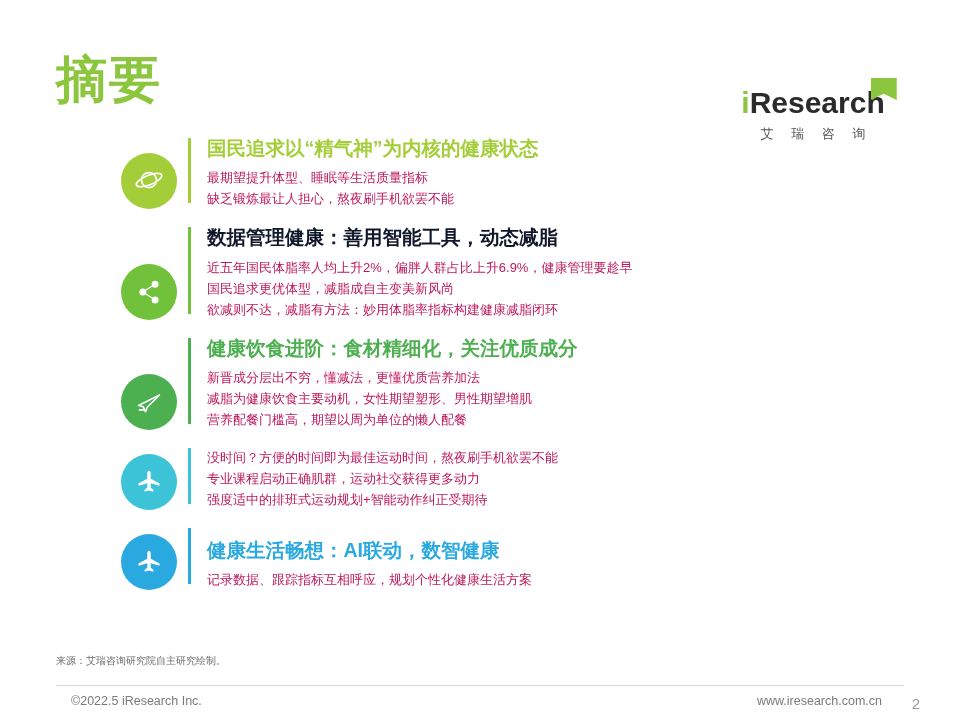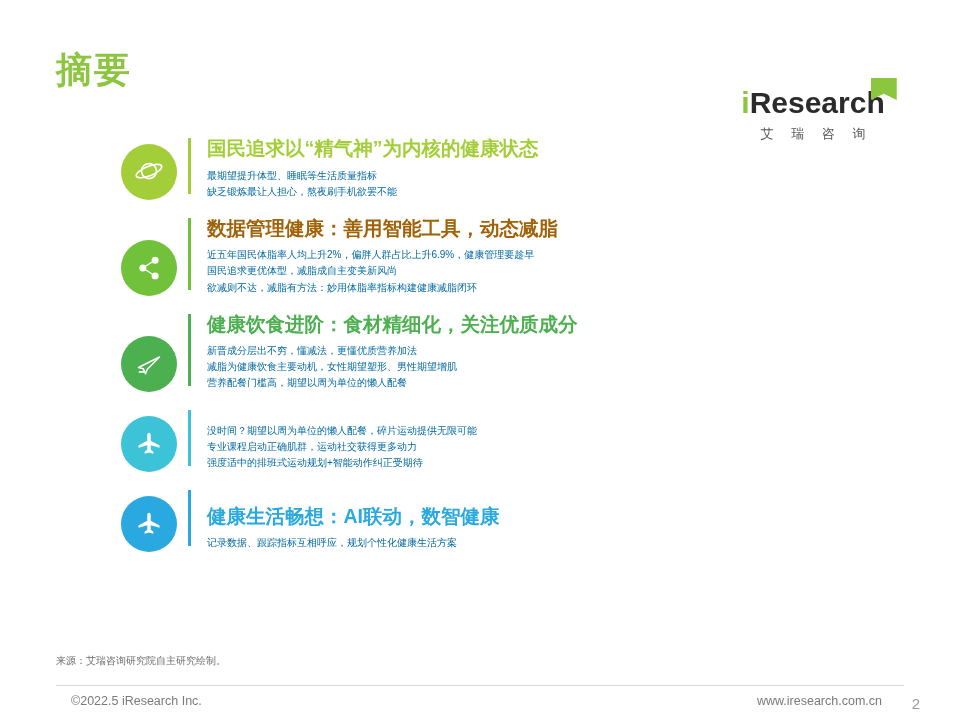--- a/index.html
+++ b/index.html
@@ -7,21 +7,21 @@
     width: 960px; height: 720px;
     background: #ffffff;
     font-family: "Liberation Sans", sans-serif;
     overflow: hidden;
   }
   .slide { position: relative; width: 960px; height: 720px; background: #fff; }
 
   
   .title {
     position: absolute; left: 56px; top: 46px;
-    font-size: 36px; font-weight: 700; color: #8cc63e;
+    font-size: 51px; font-weight: 700; color: #8cc63e;
     letter-spacing: 2px;
   }
   .logo-wrap {
     position: absolute; right: 52px; top: 44px;
     text-align: center; width: 190px;
   }
   .logo-main {
     font-size: 30px; font-weight: 700; color: #2b2b2b;
     line-height: 1; position: relative; display: inline-block; margin-top: 44px;
   }
@@ -45,21 +45,21 @@
     display: flex; align-items: center; justify-content: center;
     color: #fff;
   }
   .circle svg { display: block; }
   .bar { width: 3px; align-self: stretch; margin: 6px 16px 6px 0; flex: 0 0 3px; }
   .text-cell { flex: 1; padding-top: 2px; }
   .head {
     font-size: 19.5px; font-weight: 700; line-height: 1.5; margin-bottom: 4px;
   }
   .line {
-    font-size: 10px; color: #0369a1; line-height: 1.62;
+    font-size: 13px; color: #be185d; line-height: 1.62;
   }
 
   
   .source {
     position: absolute; left: 56px; bottom: 52px;
     font-size: 10px; color: #6b6b6b; text-align: right;
   }
   .footrule {
     position: absolute; left: 56px; right: 56px; bottom: 34px;
     height: 1px; background: #d8d8d8;
@@ -118,21 +118,21 @@
             <circle cx="23" cy="7" r="3.2"></circle>
             <circle cx="9" cy="16" r="3.2"></circle>
             <circle cx="23" cy="25" r="3.2"></circle>
             <line x1="11.6" y1="14.3" x2="20.4" y2="8.6"></line>
             <line x1="11.6" y1="17.7" x2="20.4" y2="23.4"></line>
           </svg>
         </div>
       </div>
       <div class="bar" style="background:#72c13b"></div>
       <div class="text-cell">
-        <div class="head" style="color:#a16207">数据管理健康：善用智能工具，动态减脂</div>
+        <div class="head" style="color:#0f172a">数据管理健康：善用智能工具，动态减脂</div>
         <div class="line">近五年国民体脂率人均上升2%，偏胖人群占比上升6.9%，健康管理要趁早</div>
         <div class="line">国民追求更优体型，减脂成自主变美新风尚</div>
         <div class="line">欲减则不达，减脂有方法：妙用体脂率指标构建健康减脂闭环</div>
       </div>
     </div>
 
     <div class="row">
       <div class="icon-cell">
         <div class="circle" style="background:#4caf50">
           <svg width="28" height="28" viewBox="0 0 32 32" fill="none" stroke="#fff" stroke-width="1.8" stroke-linecap="round" stroke-linejoin="round">
@@ -153,21 +153,21 @@
     <div class="row">
       <div class="icon-cell">
         <div class="circle" style="background:#3cc3d8">
           <svg width="28" height="28" viewBox="0 0 32 32" fill="#fff">
             <path d="M16 3c1.2 0 2 1.3 2 3v6.2l10 5.6v2.6l-10-3v5.2l3 2.2v2.2l-5-1.4-5 1.4v-2.2l3-2.2v-5.2l-10 3v-2.6l10-5.6V6c0-1.7.8-3 2-3z"></path>
           </svg>
         </div>
       </div>
       <div class="bar" style="background:#3cc3d8"></div>
       <div class="text-cell">
-        <div class="line">没时间？期望以周为单位的懒人配餐，碎片运动提供无限可能</div>
+        <div class="line">没时间？方便的时间即为最佳运动时间，熬夜刷手机欲罢不能</div>
         <div class="line">专业课程启动正确肌群，运动社交获得更多动力</div>
         <div class="line">强度适中的排班式运动规划+智能动作纠正受期待</div>
       </div>
     </div>
 
     <div class="row">
       <div class="icon-cell">
         <div class="circle" style="background:#2aa9e0">
           <svg width="28" height="28" viewBox="0 0 32 32" fill="#fff">
             <path d="M16 3c1.2 0 2 1.3 2 3v6.2l10 5.6v2.6l-10-3v5.2l3 2.2v2.2l-5-1.4-5 1.4v-2.2l3-2.2v-5.2l-10 3v-2.6l10-5.6V6c0-1.7.8-3 2-3z"></path>

